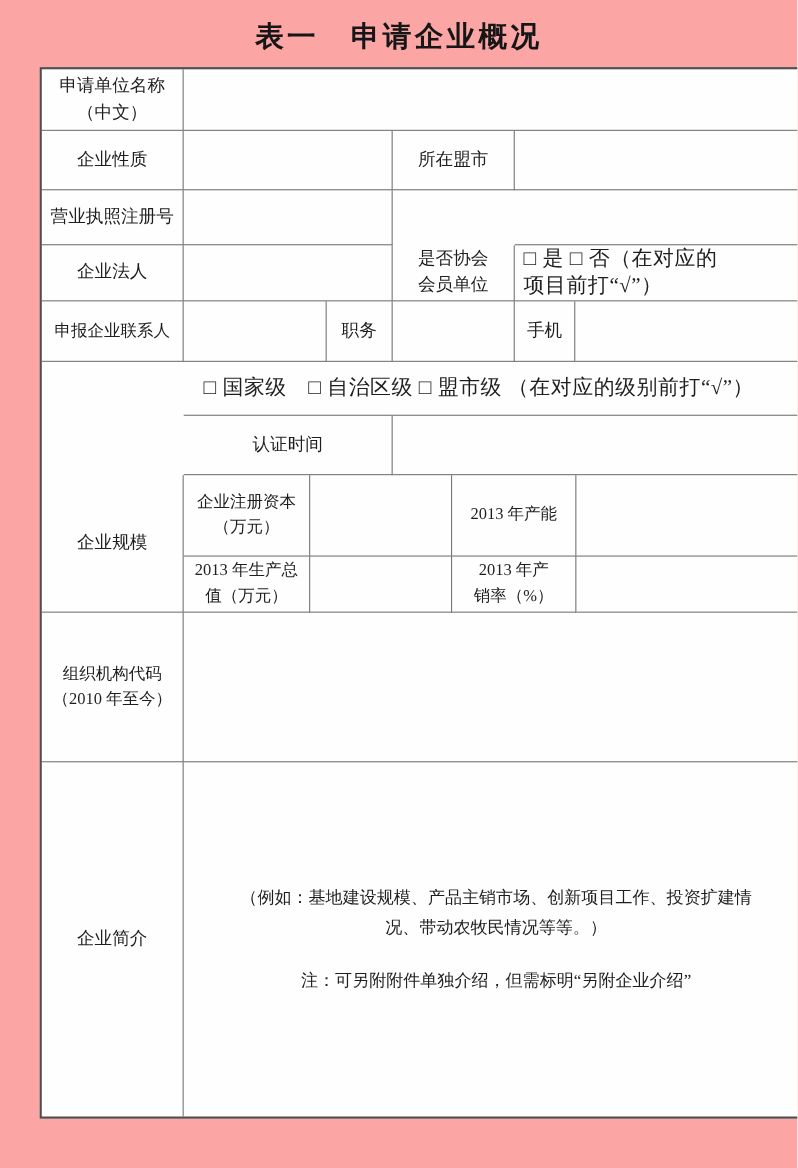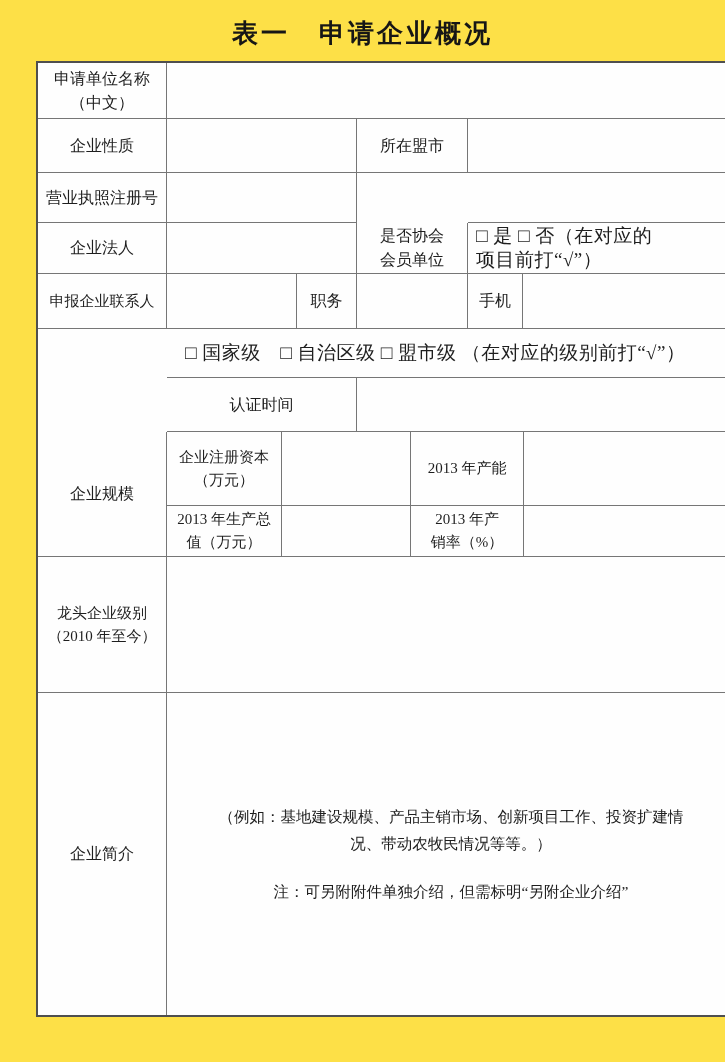--- a/index.html
+++ b/index.html
@@ -1,17 +1,17 @@
 <!DOCTYPE html>
 <html><head>
 <meta charset="utf-8">
 <style>
   html,body{margin:0;padding:0;background:#ffffff;}
   .sheet{
-    position:relative;width:725px;height:1062px;background:#fde047;
+    position:relative;width:725px;height:1062px;background:#fca5a5;
     font-family:"Liberation Serif","DejaVu Serif",serif;color:#1e1e1e;overflow:hidden;
   }
   .doc-title{
     position:absolute;top:16px;left:0;width:100%;margin:0;
     text-align:center;font-size:26px;font-weight:700;letter-spacing:3px;
     white-space:pre;color:#161616;
   }
   .frame{
     position:absolute;left:36px;top:61px;width:701px;height:956px;
     border:2px solid #4f4f4f;box-sizing:border-box;background:#fefefe;
@@ -109,21 +109,21 @@
     <div class="cell" style="left:129px;top:443px;width:115px;height:51px">
       <span class="lines small"><span>2013 年生产总</span><span>值（万元）</span></span>
     </div>
     <div class="cell" style="left:244px;top:443px;width:129px;height:51px"></div>
     <div class="cell" style="left:373px;top:443px;width:113px;height:51px">
       <span class="lines small"><span>2013 年产</span><span>销率（%）</span></span>
     </div>
     <div class="cell no-r" style="left:486px;top:443px;right:0;height:51px"></div>
 
     <div class="cell" style="left:0;top:494px;width:129px;height:136px">
-      <span class="lines small"><span>龙头企业级别</span><span>（2010 年至今）</span></span>
+      <span class="lines small"><span>组织机构代码</span><span>（2010 年至今）</span></span>
     </div>
     <div class="cell no-r" style="left:129px;top:494px;right:0;height:136px"></div>
 
     <div class="cell no-b" style="left:0;top:630px;width:129px;bottom:0">
       <span>企业简介</span>
     </div>
     <div class="cell no-r no-b profile-content" style="left:129px;top:630px;right:0;bottom:0;padding:8px 14px">
       <span class="lines example"><span>（例如：基地建设规模、产品主销市场、创新项目工作、投资扩建情</span><span>况、带动农牧民情况等等。）</span></span>
       <span class="note">注：可另附附件单独介绍，但需标明“另附企业介绍”</span>
     </div>

